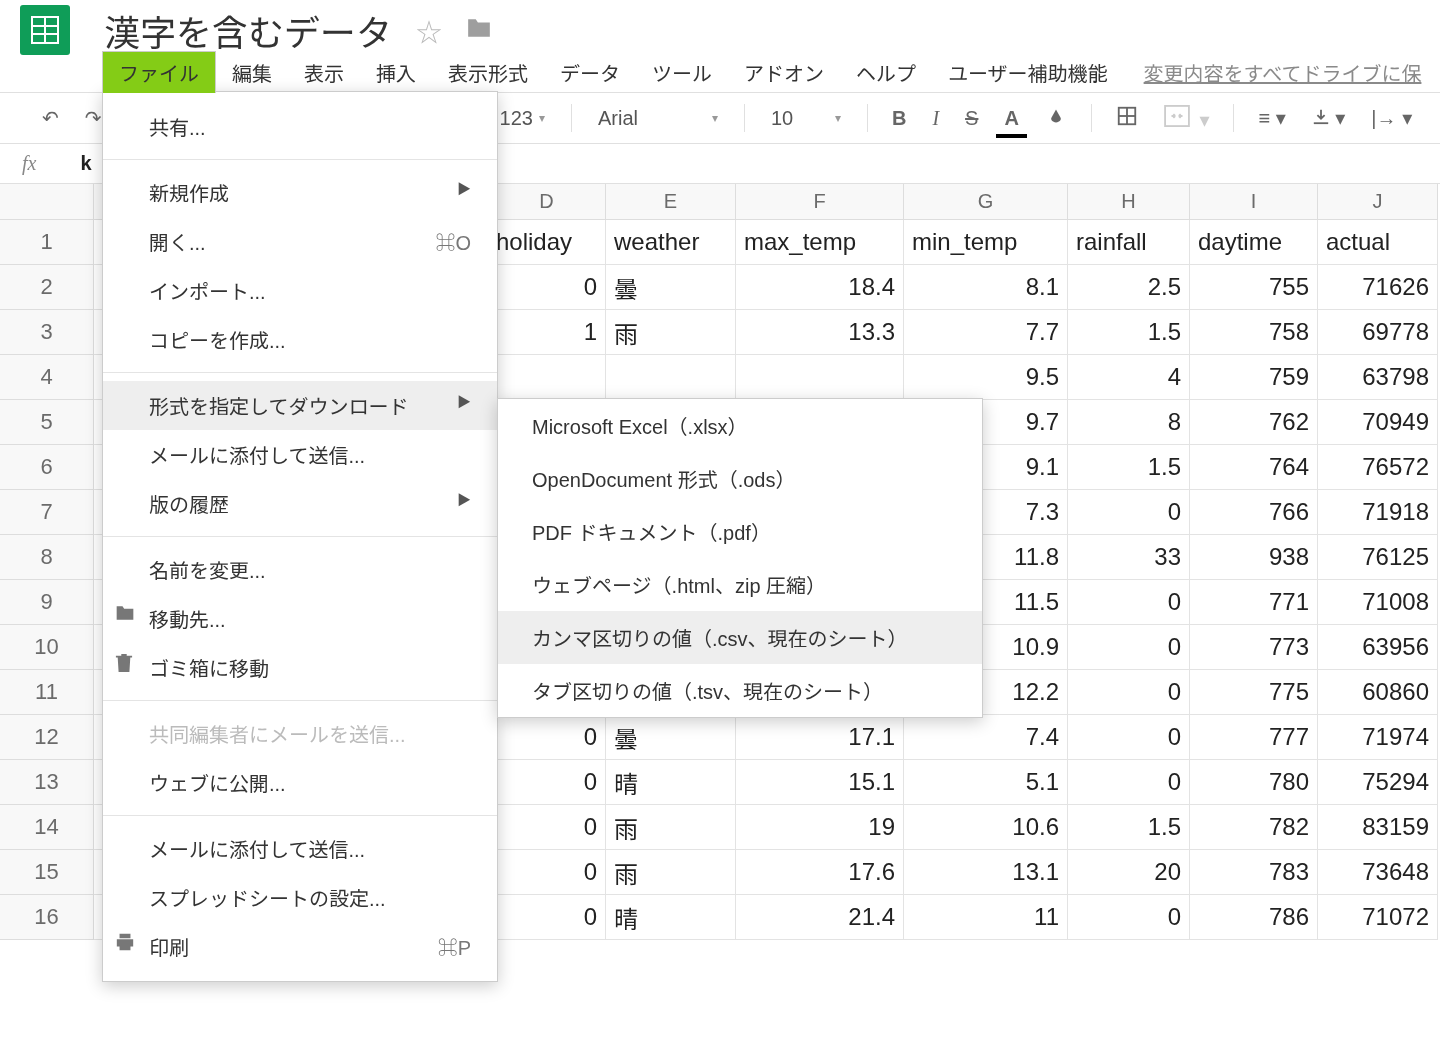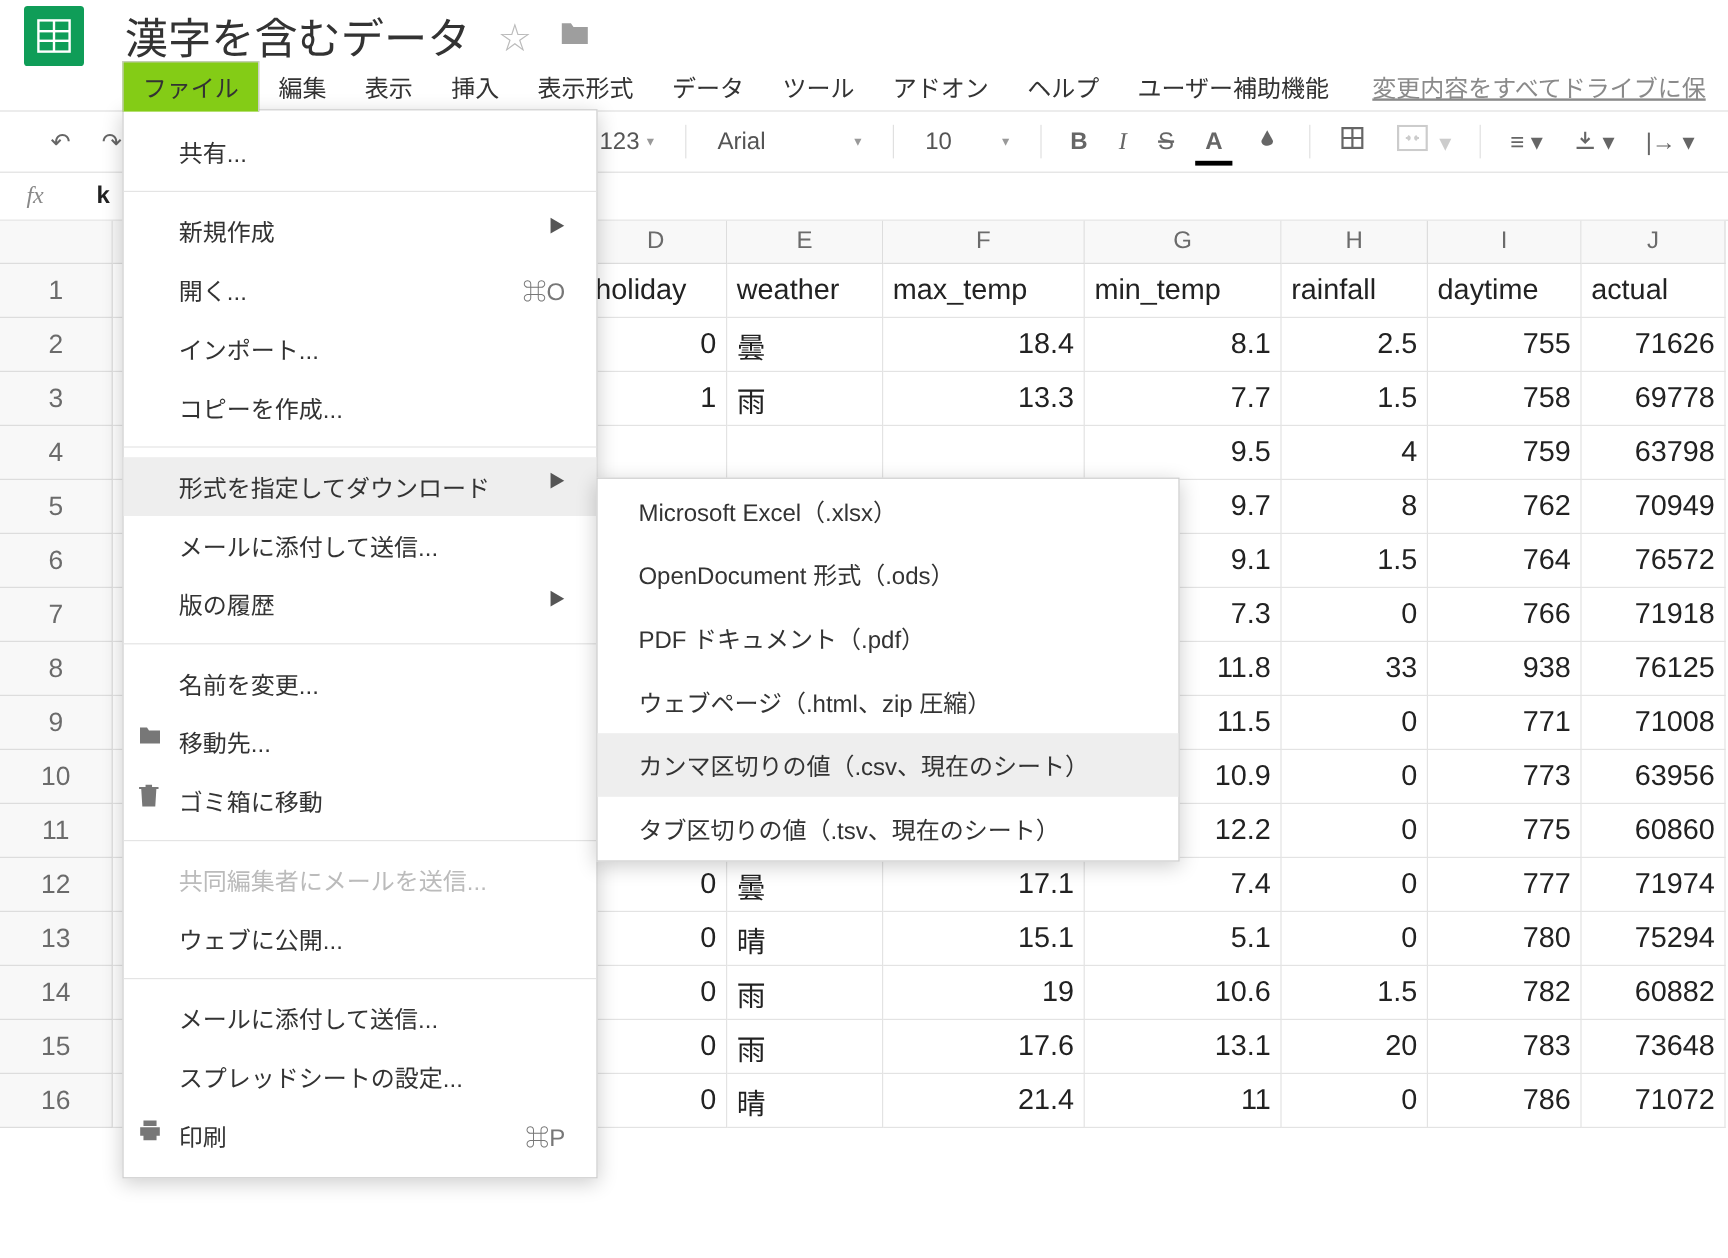--- a/index.html
+++ b/index.html
@@ -476,21 +476,21 @@
       <div class="rowhdr">14</div>
       <div class="cell cA txt"></div>
       <div class="cell cB num"></div>
       <div class="cell cC num"></div>
       <div class="cell cD num">0</div>
       <div class="cell cE txt">雨</div>
       <div class="cell cF num">19</div>
       <div class="cell cG num">10.6</div>
       <div class="cell cH num">1.5</div>
       <div class="cell cI num">782</div>
-      <div class="cell cJ num">60882</div>
+      <div class="cell cJ num">83159</div>
     </div>
     <div class="gridrow">
       <div class="rowhdr">15</div>
       <div class="cell cA txt"></div>
       <div class="cell cB num"></div>
       <div class="cell cC num"></div>
       <div class="cell cD num">0</div>
       <div class="cell cE txt">雨</div>
       <div class="cell cF num">17.6</div>
       <div class="cell cG num">13.1</div>

